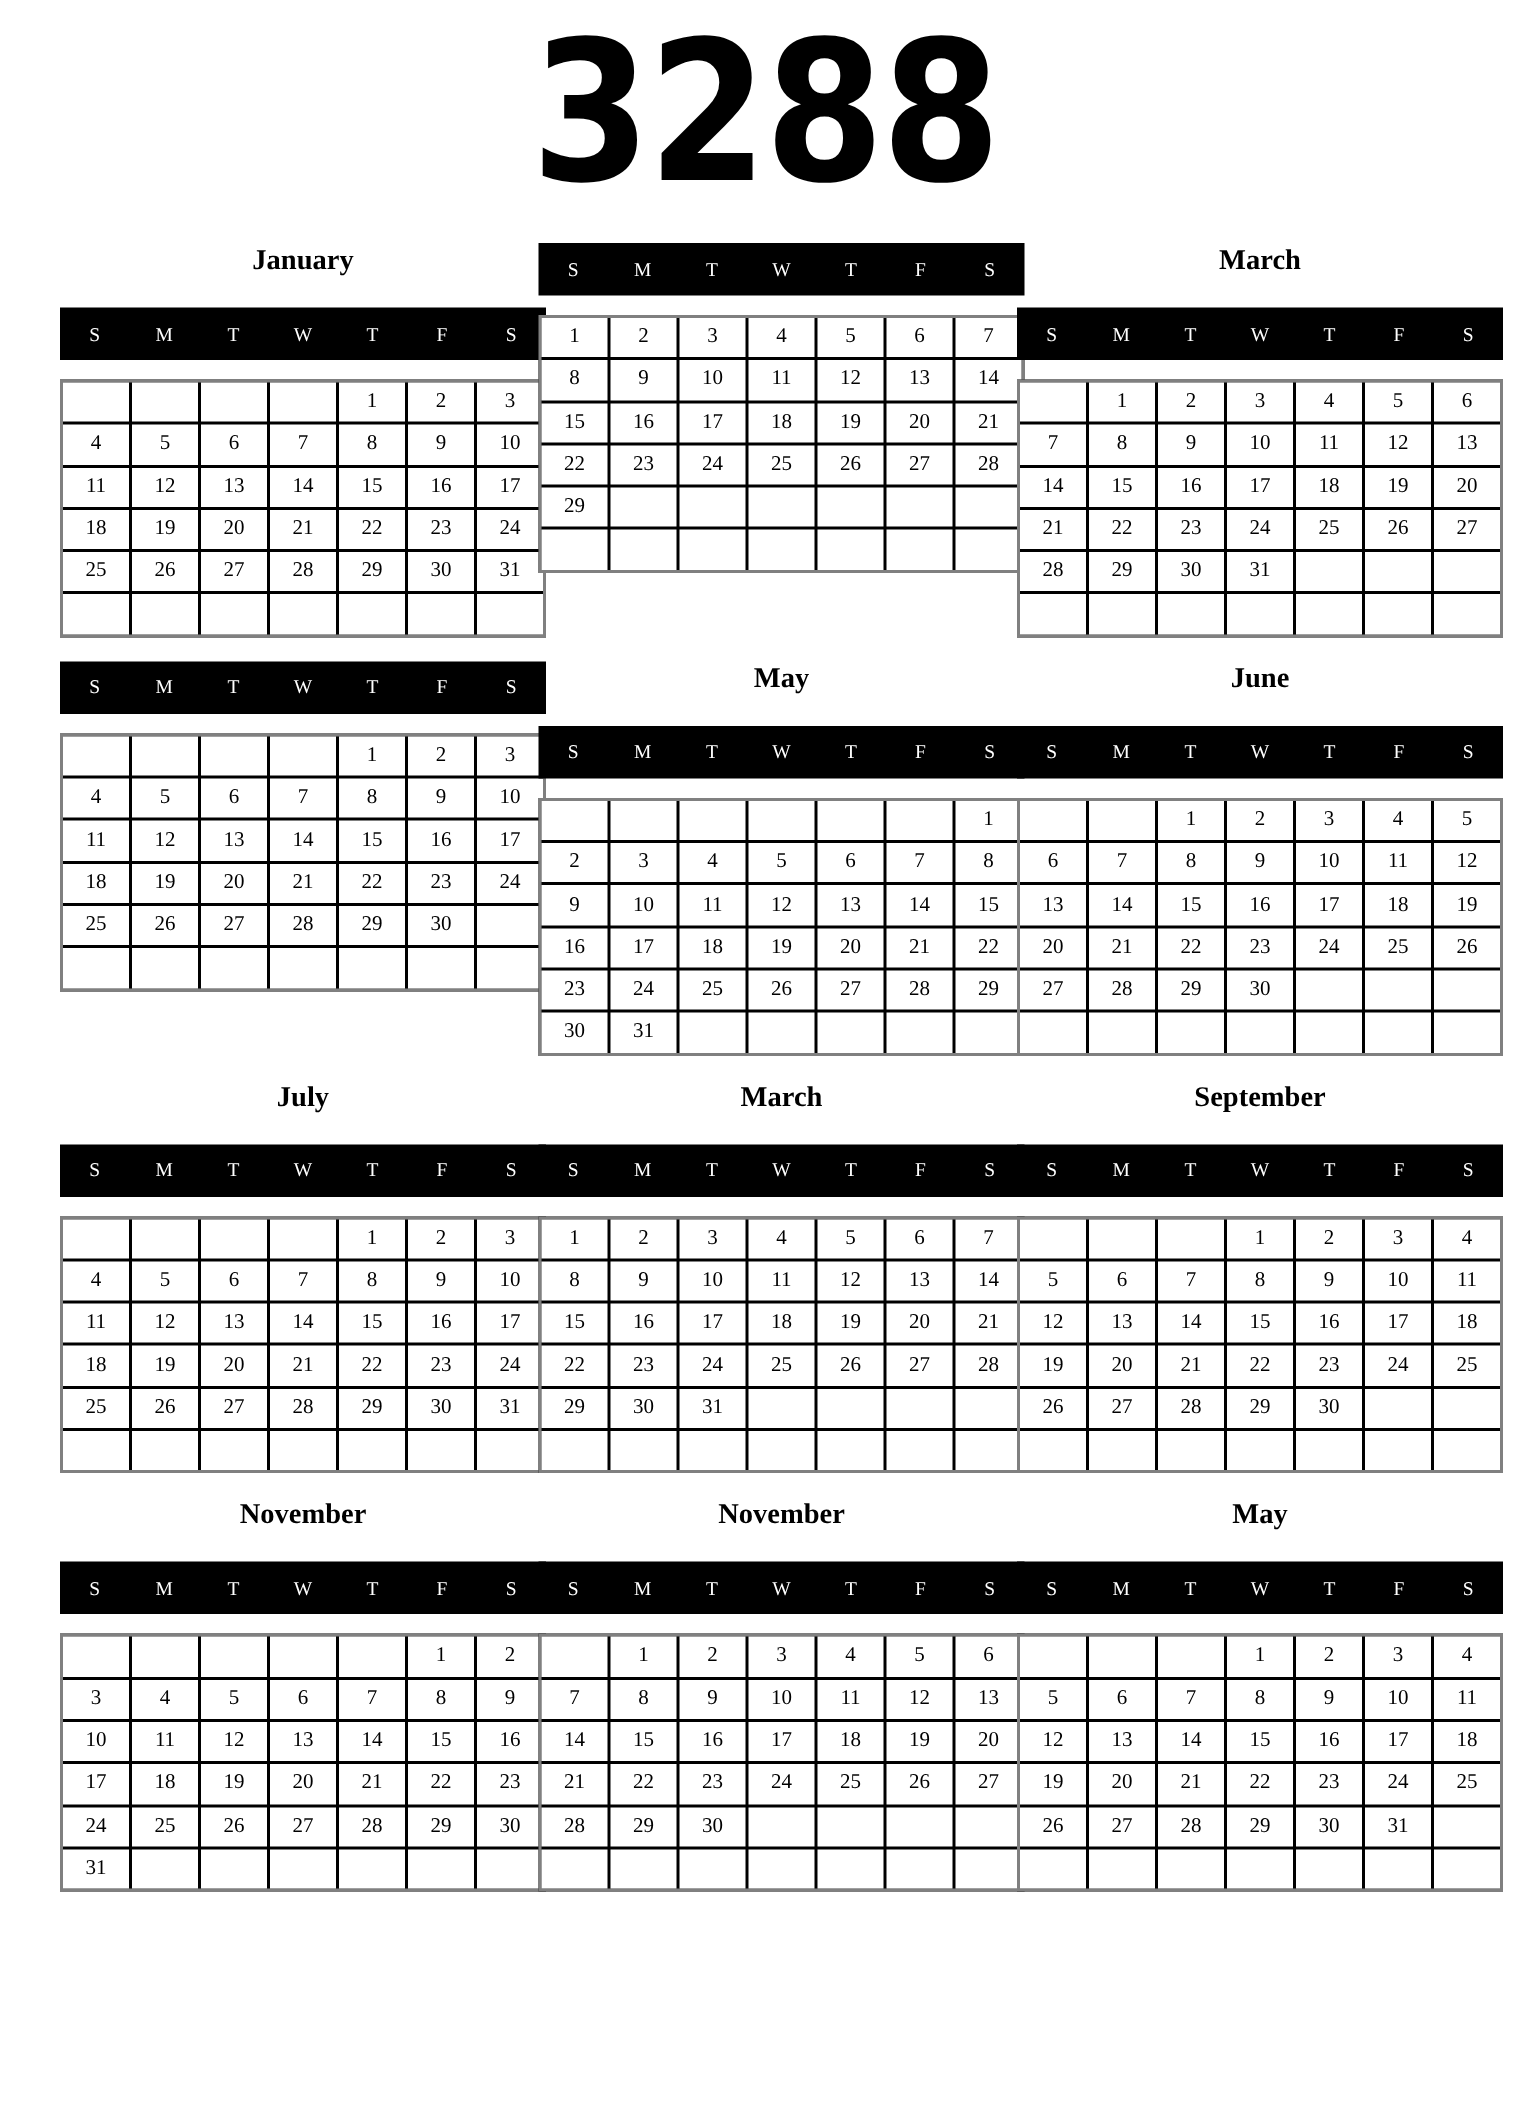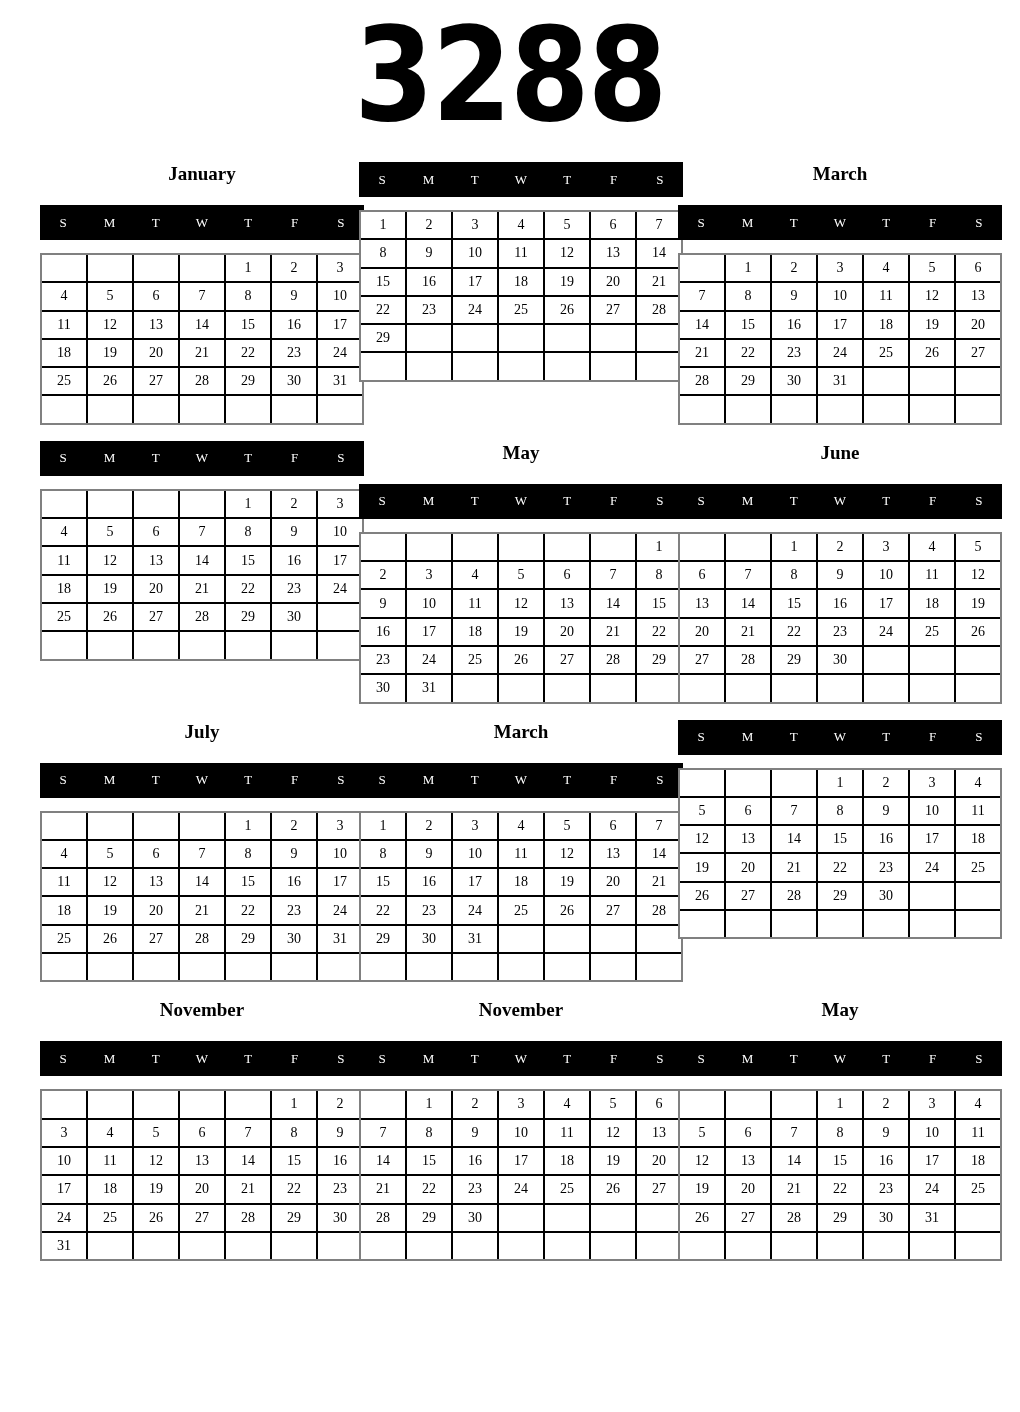--- a/index.html
+++ b/index.html
@@ -537,20 +537,21 @@
           <div class="cell"></div>
           <div class="cell"></div>
           <div class="cell"></div>
           <div class="cell"></div>
           <div class="cell"></div>
           <div class="cell"></div>
         </div>
   </div>
 
   <div class="month">
+    <div class="month-title">September</div>
     <div class="weekday-header">
           <div class="wd">S</div>
           <div class="wd">M</div>
           <div class="wd">T</div>
           <div class="wd">W</div>
           <div class="wd">T</div>
           <div class="wd">F</div>
           <div class="wd">S</div>
         </div>
     <div class="days-grid">

